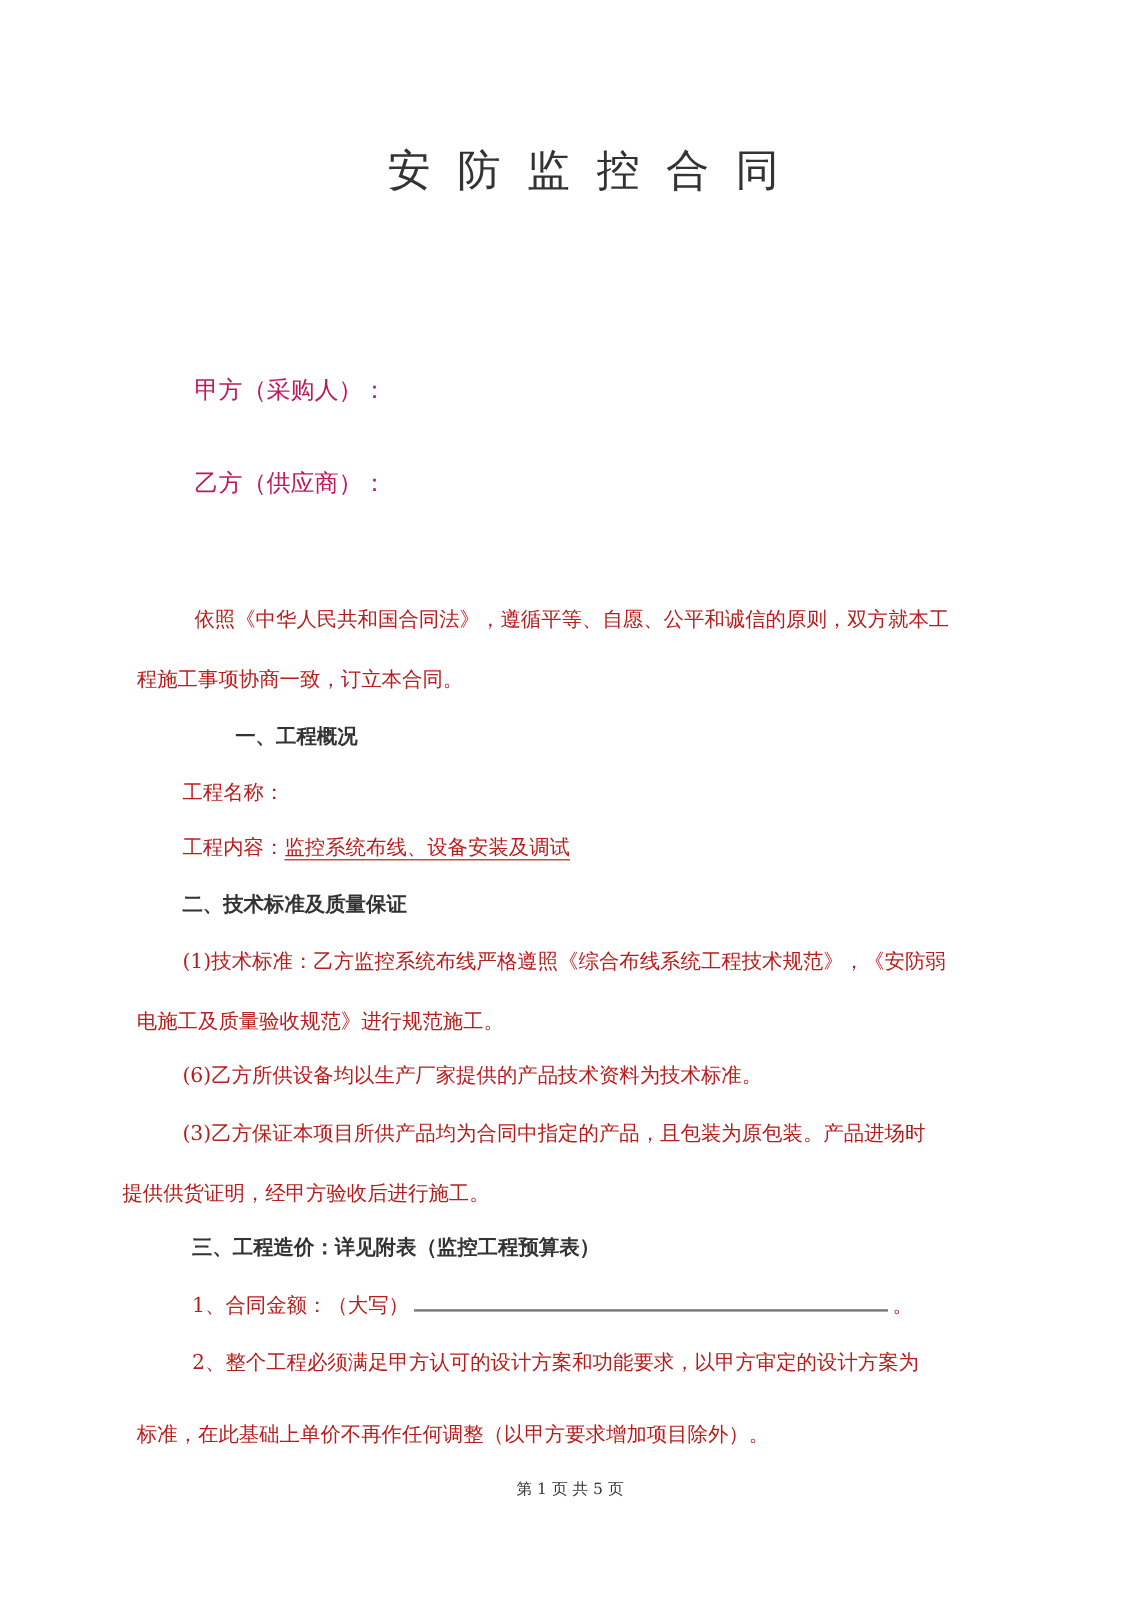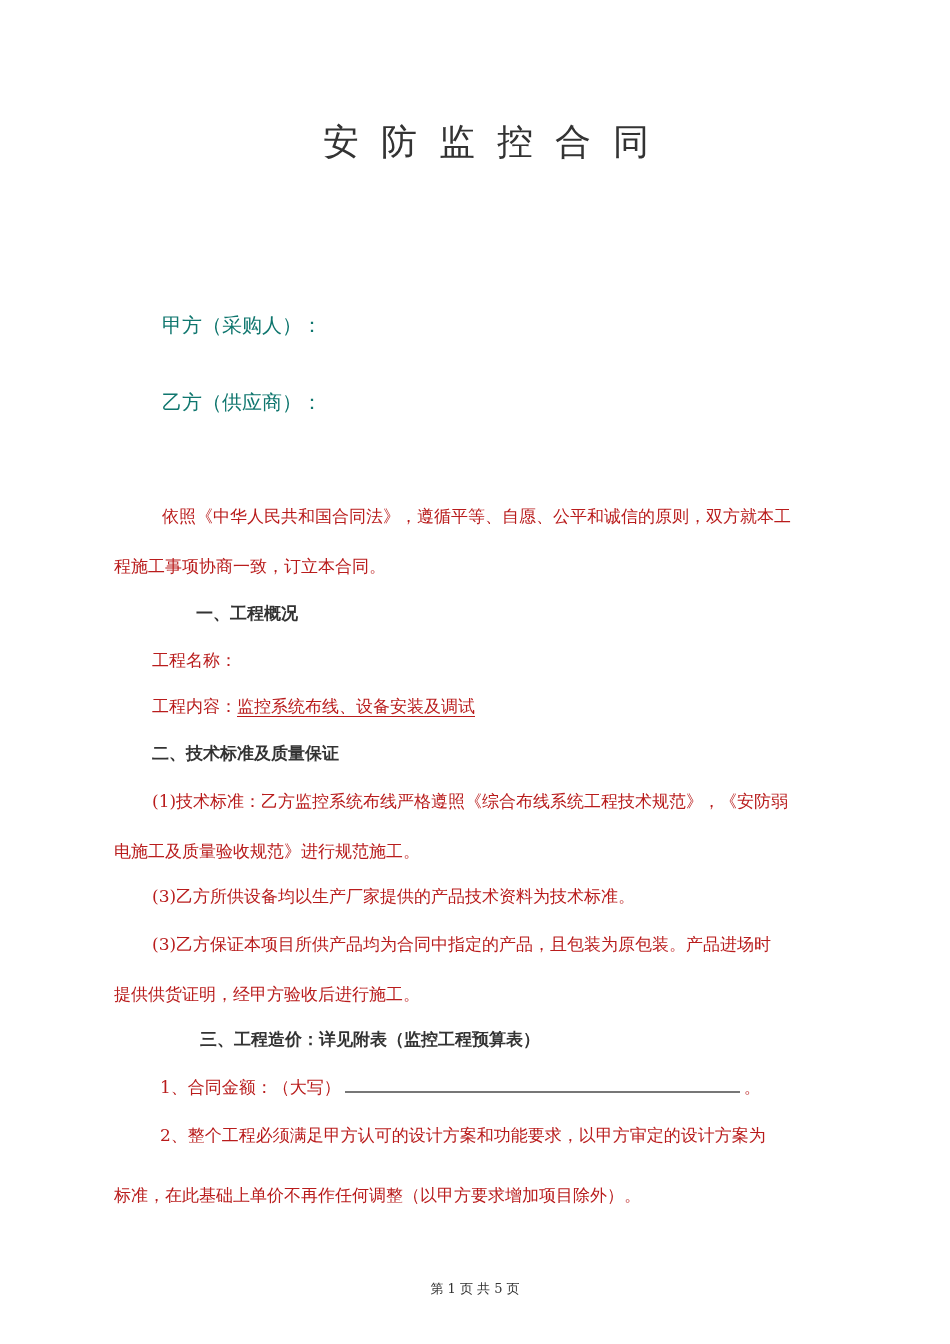--- a/index.html
+++ b/index.html
@@ -2,26 +2,26 @@
 <html><head>
 <meta charset="utf-8">
 <style>
   html, body { margin: 0; padding: 0; background: #ffffff; }
   body { width: 950px; height: 1344px; position: relative; overflow: hidden;
          font-family: "DejaVu Serif", "Liberation Serif", serif; color: #222; }
   .page { position: absolute; left: 0; top: 0; width: 848px; height: 1344px; background: #fff; }
   .abs { position: absolute; white-space: nowrap; }
   .title { left: 0; width: 950px; top: 118px; text-align: center; font-size: 36px;
            letter-spacing: 22px; color: #333; font-family: "DejaVu Sans", "Liberation Sans", sans-serif; padding-left: 22px; }
-  .party { font-size: 20px; color: #0f766e; text-align: center; }
+  .party { font-size: 20px; color: #be185d; text-align: center; }
   .body { font-size: 17px; color: #b91c1c; }
   .heading { font-size: 17px; font-weight: bold; color: #333; font-family: "DejaVu Sans", "Liberation Sans", sans-serif; }
   .ul { text-decoration: underline; text-underline-offset: 4px; }
   .blank { display: inline-block; width: 395px; border-bottom: 2px solid #777; height: 16px; vertical-align: baseline; margin: 0 4px; }
-  .footer { left: 0; width: 950px; text-align: center; top: 1232px; font-size: 13px; color: #333; margin-top: 48px; }
+  .footer { left: 0; width: 950px; text-align: center; top: 1232px; font-size: 13px; color: #333; }
 </style>
 </head>
 <body>
 
 <div class="page">
 
   <div class="abs title">安防监控合同</div>
 
   <div class="abs party" style="left:162px; top:312px;">甲方（采购人）：</div>
   <div class="abs party" style="left:162px; top:389px;">乙方（供应商）：</div>
@@ -31,25 +31,25 @@
 
   <div class="abs heading" style="left:152px; top:602px;margin-left:44px;">一、工程概况</div>
   <div class="abs body" style="left:152px; top:649px;">工程名称：</div>
   <div class="abs body" style="left:152px; top:695px;">
     <span>工程内容：</span><span class="ul">监控系统布线、设备安装及调试</span>
   </div>
 
   <div class="abs heading" style="left:152px; top:742px;">二、技术标准及质量保证</div>
   <div class="abs body" style="left:152px; top:790px;">(1)技术标准：乙方监控系统布线严格遵照《综合布线系统工程技术规范》，《安防弱</div>
   <div class="abs body" style="left:114px; top:840px;text-align:center;">电施工及质量验收规范》进行规范施工。</div>
-  <div class="abs body" style="left:152px; top:885px;">(3)乙方所供设备均以生产厂家提供的产品技术资料为技术标准。</div>
+  <div class="abs body" style="left:152px; top:885px;">(6)乙方所供设备均以生产厂家提供的产品技术资料为技术标准。</div>
   <div class="abs body" style="left:152px; top:933px;">(3)乙方保证本项目所供产品均为合同中指定的产品，且包装为原包装。产品进场时</div>
-  <div class="abs body" style="left:114px; top:983px;">提供供货证明，经甲方验收后进行施工。</div>
+  <div class="abs body" style="left:102px; top:983px;">提供供货证明，经甲方验收后进行施工。</div>
 
-  <div class="abs heading" style="left:160px; top:1028px;margin-left:40px;">三、工程造价：详见附表（监控工程预算表）</div>
+  <div class="abs heading" style="left:160px; top:1028px;">三、工程造价：详见附表（监控工程预算表）</div>
   <div class="abs body" style="left:160px; top:1075px;">
     <span>1、合同金额：（大写）</span><span class="blank"></span><span>。</span>
   </div>
   <div class="abs body" style="left:160px; top:1124px;">2、整个工程必须满足甲方认可的设计方案和功能要求，以甲方审定的设计方案为</div>
   <div class="abs body" style="left:114px; top:1184px;text-align:center;">标准，在此基础上单价不再作任何调整（以甲方要求增加项目除外）。</div>
 
   <div class="abs footer">第 1 页 共 5 页</div>
 </div>
 
 </body></html>

